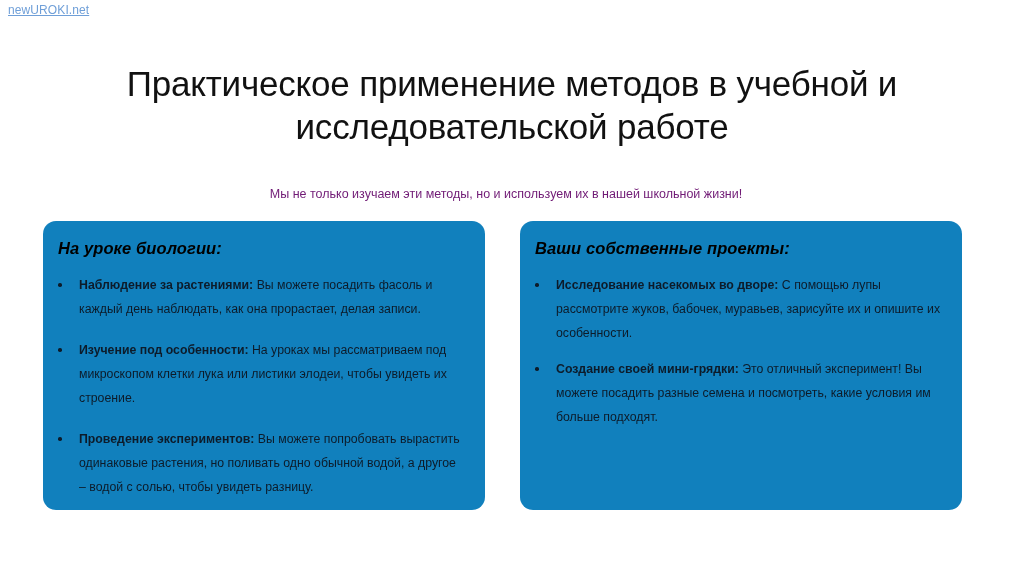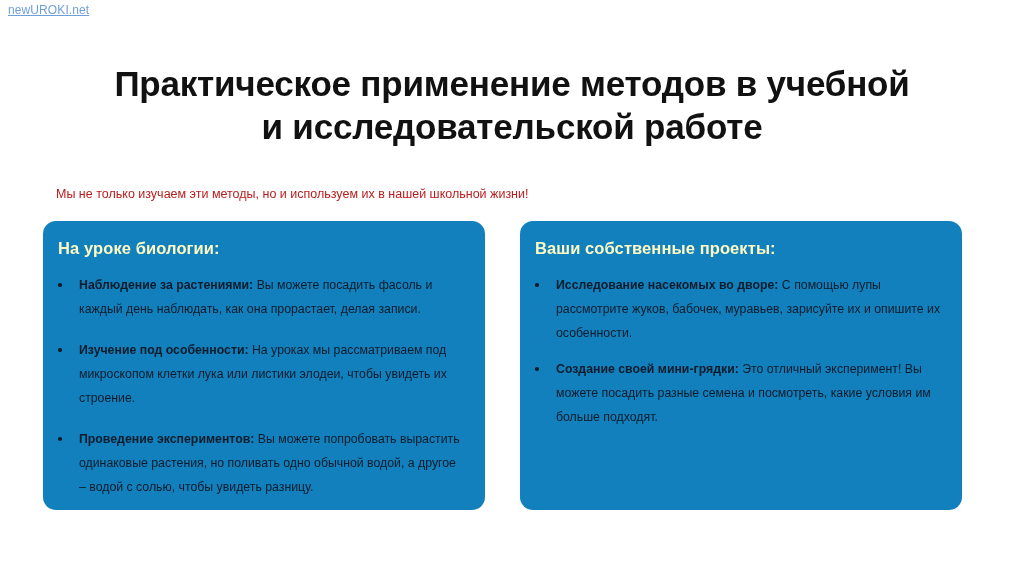--- a/index.html
+++ b/index.html
@@ -40,34 +40,35 @@
 
   
   .title {
     position: absolute;
     left: 112px;
     top: 62px;
     width: 800px;
     text-align: center;
     font-size: 35px;
     line-height: 43px;
-    font-weight: bold;
+    font-weight: normal;
     color: #111111;
     letter-spacing: -0.2px;
   }
 
   
   .subtitle {
     position: absolute;
     left: 56px;
     top: 186px;
     width: 900px;
     font-size: 12.5px;
     line-height: 16px;
-    color: #b91c1c;
+    color: #701a75;
+    text-align: center;
   }
 
   
   .card {
     position: absolute;
     top: 221px;
     width: 442px;
     height: 289px;
     background: #1180bd;
     border-radius: 13px;
@@ -76,22 +77,23 @@
   }
   .card-left  { left: 43px; }
   .card-right { left: 520px; }
 
   .card-header {
     position: absolute;
     left: 15px;
     top: 18px;
     font-size: 16.5px;
     font-weight: bold;
-    color: #fef9c3;
+    color: #000000;
     letter-spacing: 0.1px;
+    font-style: italic;
   }
 
   .bullets {
     position: absolute;
     left: 0;
     top: 52px;
     right: 7px;
   }
 
   .bullet {

